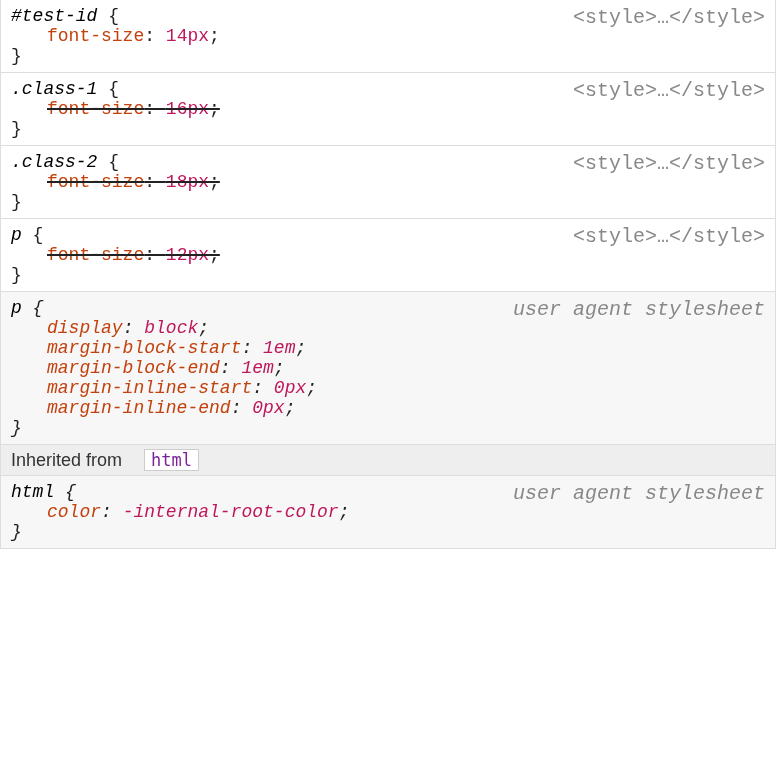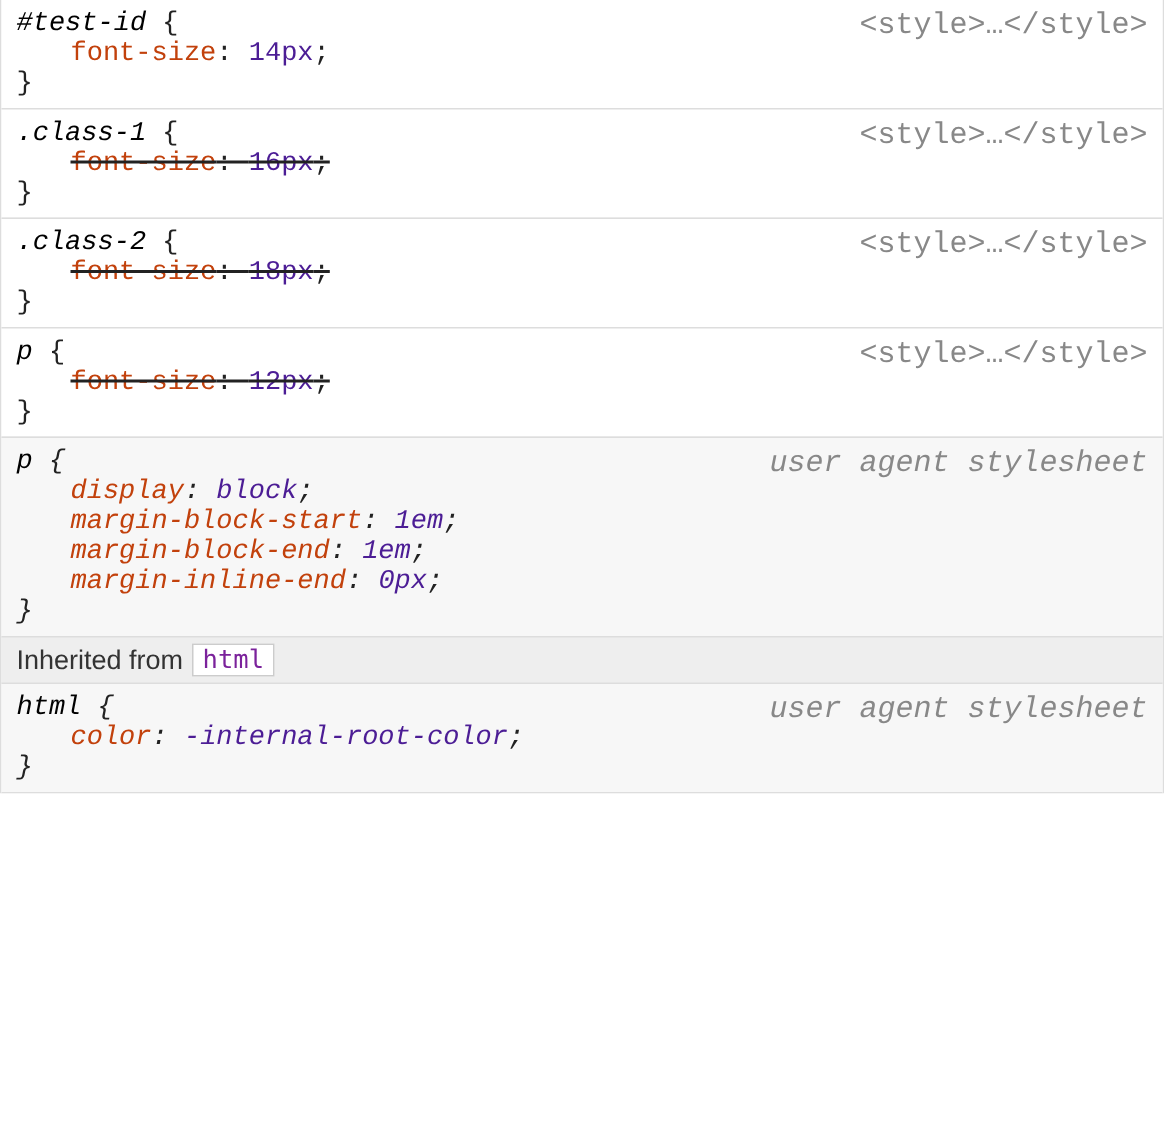--- a/index.html
+++ b/index.html
@@ -38,42 +38,42 @@
     white-space: pre;
   }
   .selector { color: #000000; font-style: italic; }
   .brace { color: #222; }
   .decl-line {
     padding-left: 36px;
     white-space: pre;
   }
   .prop { color: #c2410c; }
   .colon { color: #222; }
-  .value { color: #4c1d95; }
+  .value { color: #be185d; }
   .semicolon { color: #222; }
   .overridden {
     text-decoration: line-through;
     text-decoration-thickness: 1.5px;
     margin-top: 28px;
   }
   .close-brace-line {
     white-space: pre;
   }
   .inherited-bar {
     background: #eeeeee;
     border-top: 1px solid #ddd;
     border-bottom: 1px solid #ddd;
     padding: 4px 10px;
     font-family: "Helvetica Neue", Arial, sans-serif;
     font-size: 18px;
     color: #333;
     margin-top: -1px;
     display: flex;
     align-items: center;
-    gap: 6px;
+    gap: 22px;
   }
   .inherited-tag {
     font-family: Menlo, Consolas, monospace;
     background: #fff;
     border: 1px solid #ccc;
     padding: 0px 6px;
     color: #7b229b;
     font-size: 17px;
   }
   .container {
@@ -113,20 +113,21 @@
     <div class="decl-line"><span class="overridden"><span class="prop">font-size</span><span class="colon">: </span><span class="value">12px</span><span class="semicolon">;</span></span></div>
     <div class="close-brace-line"><span class="brace">}</span></div>
   </div>
 
   <div class="rule-block ua">
     <span class="source-label ua-label">user agent stylesheet</span>
     <div class="selector-line"><span class="selector">p</span><span class="brace"> {</span></div>
     <div class="decl-line"><span class="prop">display</span><span class="colon">: </span><span class="value">block</span><span class="semicolon">;</span></div>
     <div class="decl-line"><span class="prop">margin-block-start</span><span class="colon">: </span><span class="value">1em</span><span class="semicolon">;</span></div>
     <div class="decl-line"><span class="prop">margin-block-end</span><span class="colon">: </span><span class="value">1em</span><span class="semicolon">;</span></div>
+    <div class="decl-line"><span class="prop">margin-inline-start</span><span class="colon">: </span><span class="value">0px</span><span class="semicolon">;</span></div>
     <div class="decl-line"><span class="prop">margin-inline-end</span><span class="colon">: </span><span class="value">0px</span><span class="semicolon">;</span></div>
     <div class="close-brace-line"><span class="brace">}</span></div>
   </div>
 
   <div class="inherited-bar">
     <span>Inherited from</span>
     <span class="inherited-tag">html</span>
   </div>
 
   <div class="rule-block ua">

